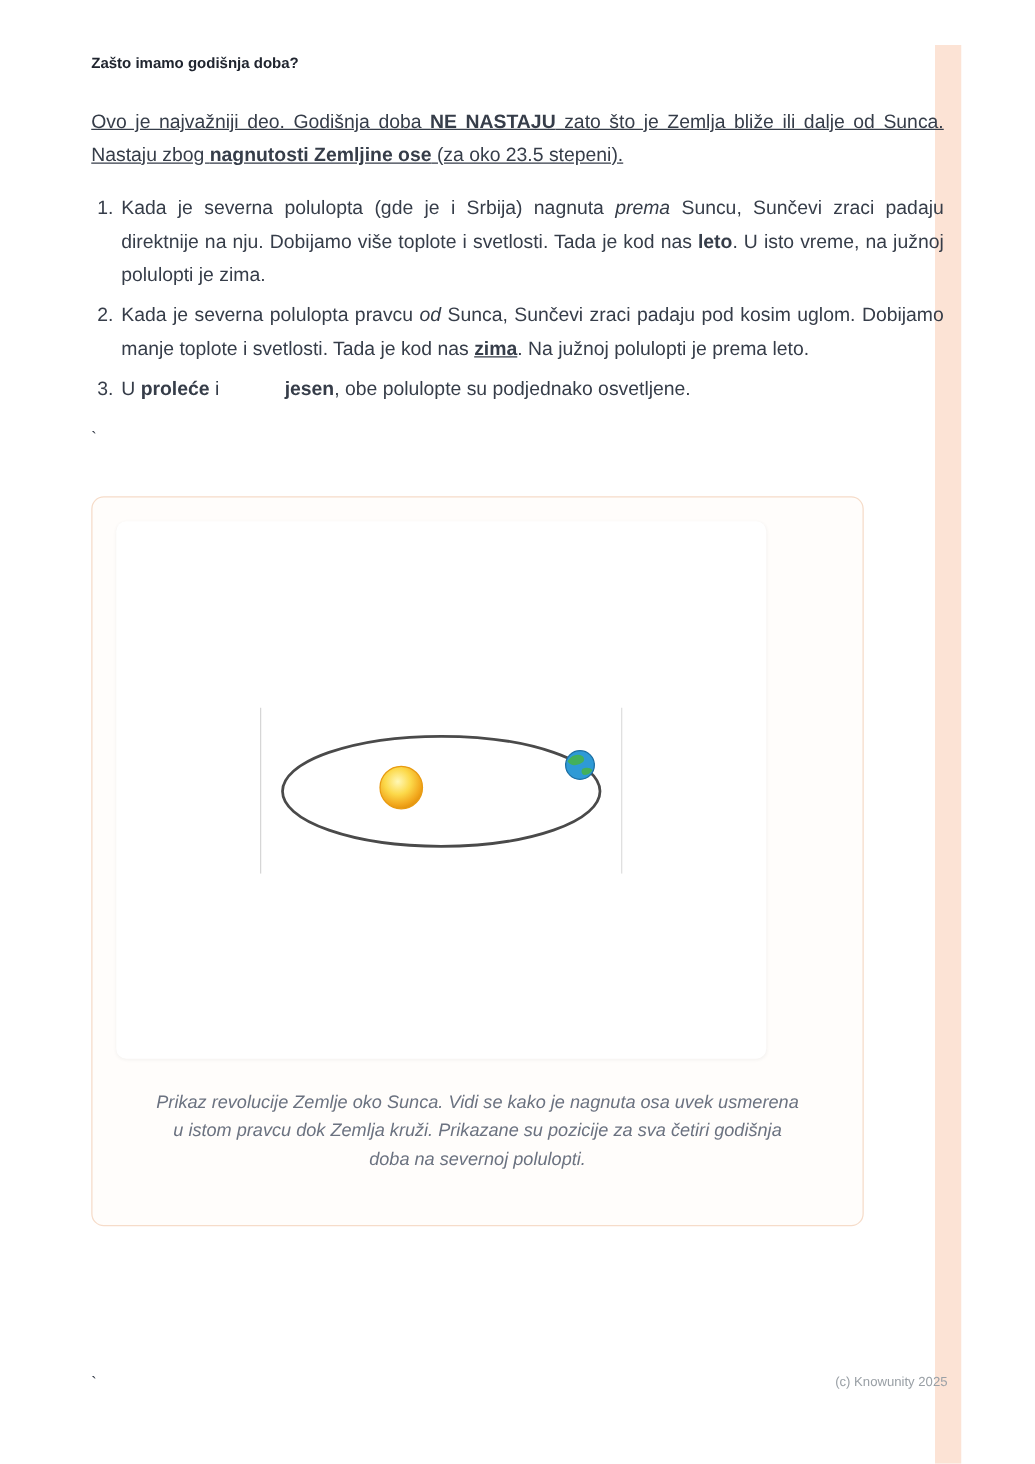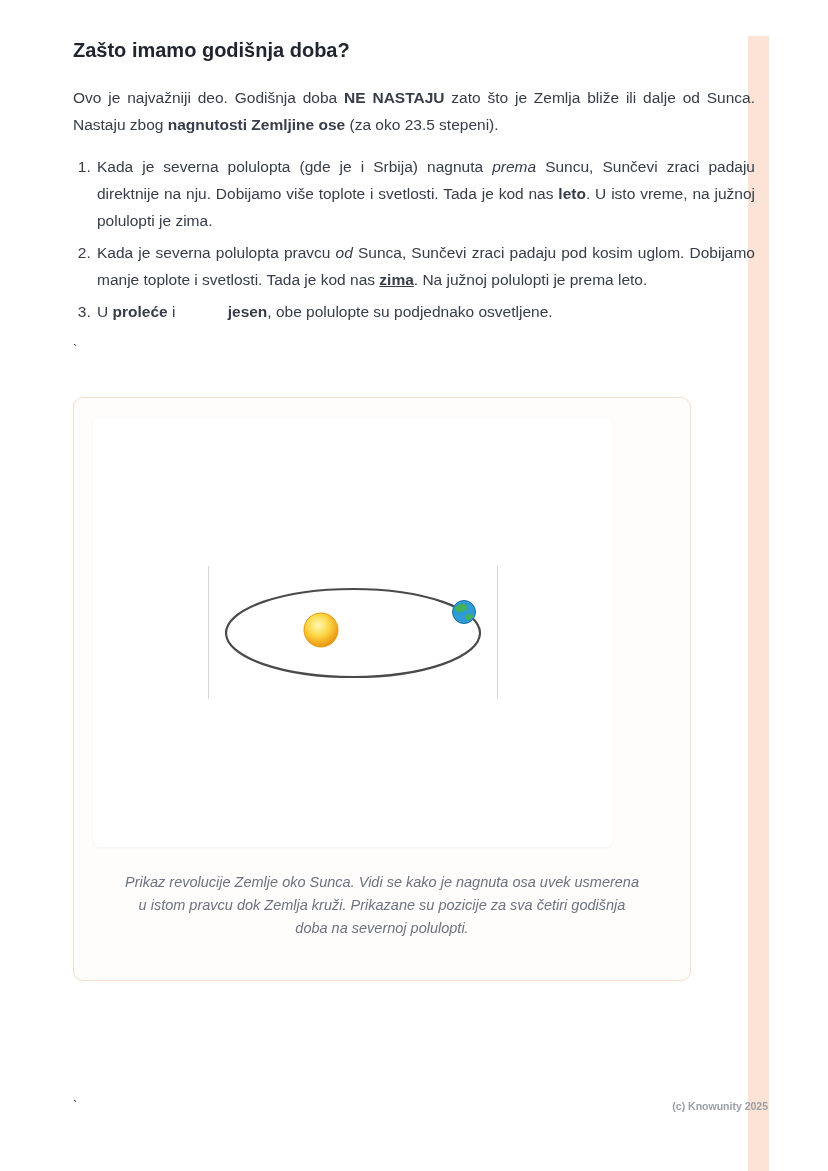--- a/index.html
+++ b/index.html
@@ -33,29 +33,30 @@
   }
   ul.bullet-list{
     margin:0 0 24px 0;
     padding-left:47px;
   }
   ul.bullet-list li{
     margin-bottom:7px;
     line-height:27px;
   }
   h3.section-heading{
-    font-size:20px;
+    font-size:12px;
     color:#20252f;
     margin:0 0 22px 0;
     line-height:24px;
     font-weight:700;
   }
   p.intro{
     margin:16px 0 15px 0;
     text-align:justify;
+    text-decoration:underline;
   }
   ol.numbered-list{
     margin:0;
     padding-left:22px;
   }
   ol.numbered-list li{
     margin-bottom:5px;
     padding-left:2px;
     text-align:justify;
   }
@@ -84,25 +85,24 @@
     margin:24px auto 0 auto;
     max-width:520px;
     font-style:italic;
     font-size:14.5px;
     line-height:23px;
     color:var(--caption-text,#6b7280);
     text-align:center;
   }
   .footer{
     position:absolute;
-    top:1100px;right:60px;
+    top:1100px;right:70px;
     font-size:10.5px;
     color:#9aa0a6;
     z-index:3;
-    font-weight:bold;
   }
   .tick-bottom{
     position:absolute;
     left:73px;top:1098px;
     font-size:13px;
     color:#363d49;
     z-index:3;
   }
 </style>
 </head>

